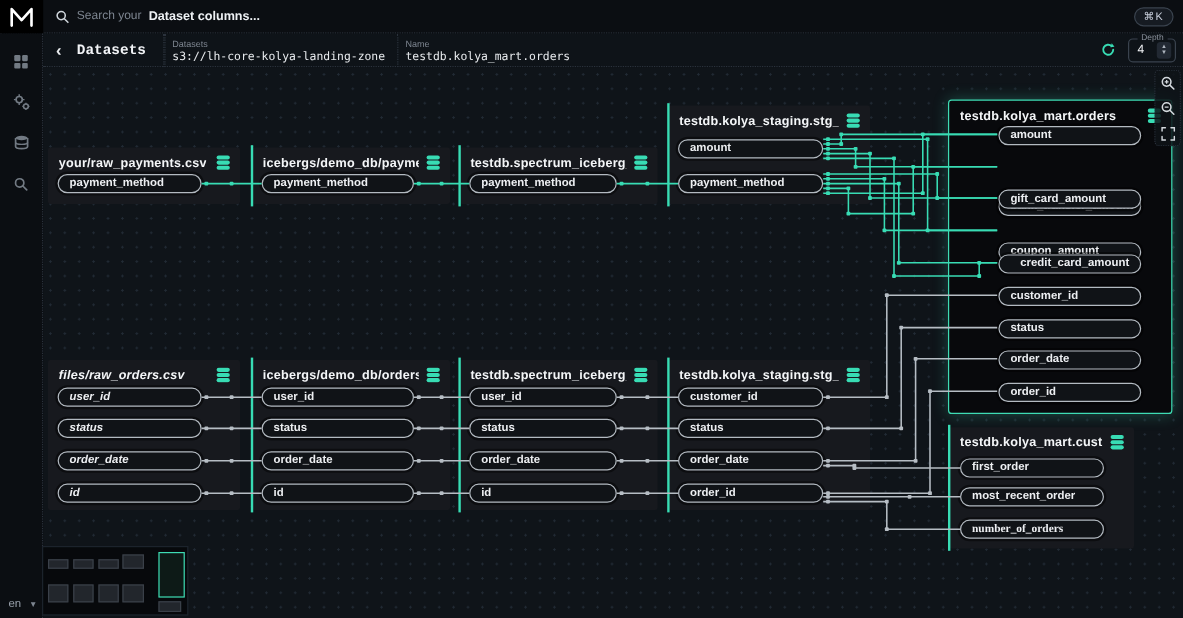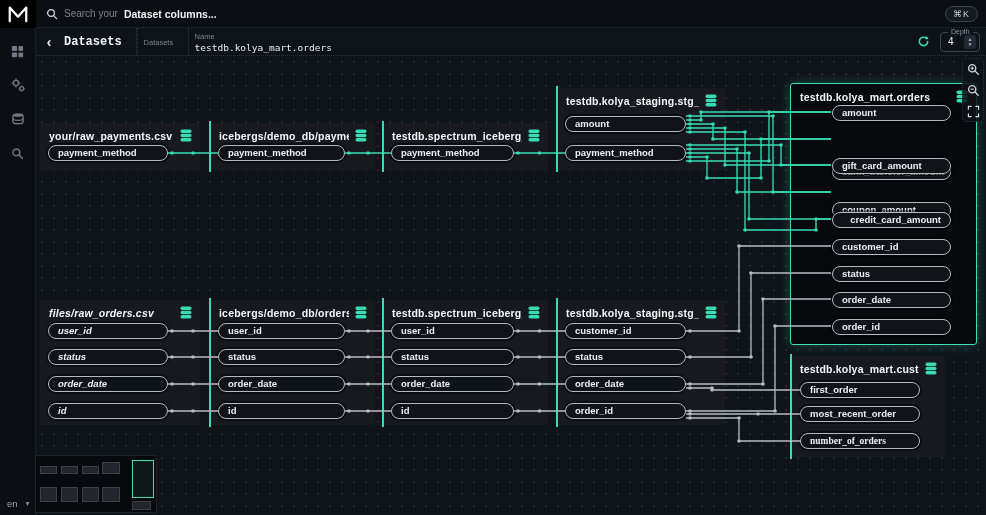--- a/index.html
+++ b/index.html
@@ -134,20 +134,21 @@
     </div>
   </div>
 
   <div class="toolbar">
     <span class="back-btn">‹</span>
     <span class="tb-title">Datasets</span>
     <div class="tb-sep"></div>
     <div class="tb-sep"></div>
     <div class="tb-field">
       <div class="tb-label">Datasets</div>
+      <div class="tb-value">s3://lh-core-kolya-landing-zone</div>
     </div>
     <div class="tb-sep"></div>
     <div class="tb-field">
       <div class="tb-label">Name</div>
       <div class="tb-value">testdb.kolya_mart.orders</div>
     </div>
     <div class="tb-right">
       <span class="refresh">
         <svg width="13" height="13" viewBox="0 0 14 14">
           <path d="M11.5,7 a4.5,4.5 0 1 1 -1.4,-3.3" fill="none" stroke="#38dcb4" stroke-width="1.7" stroke-linecap="round"></path>

